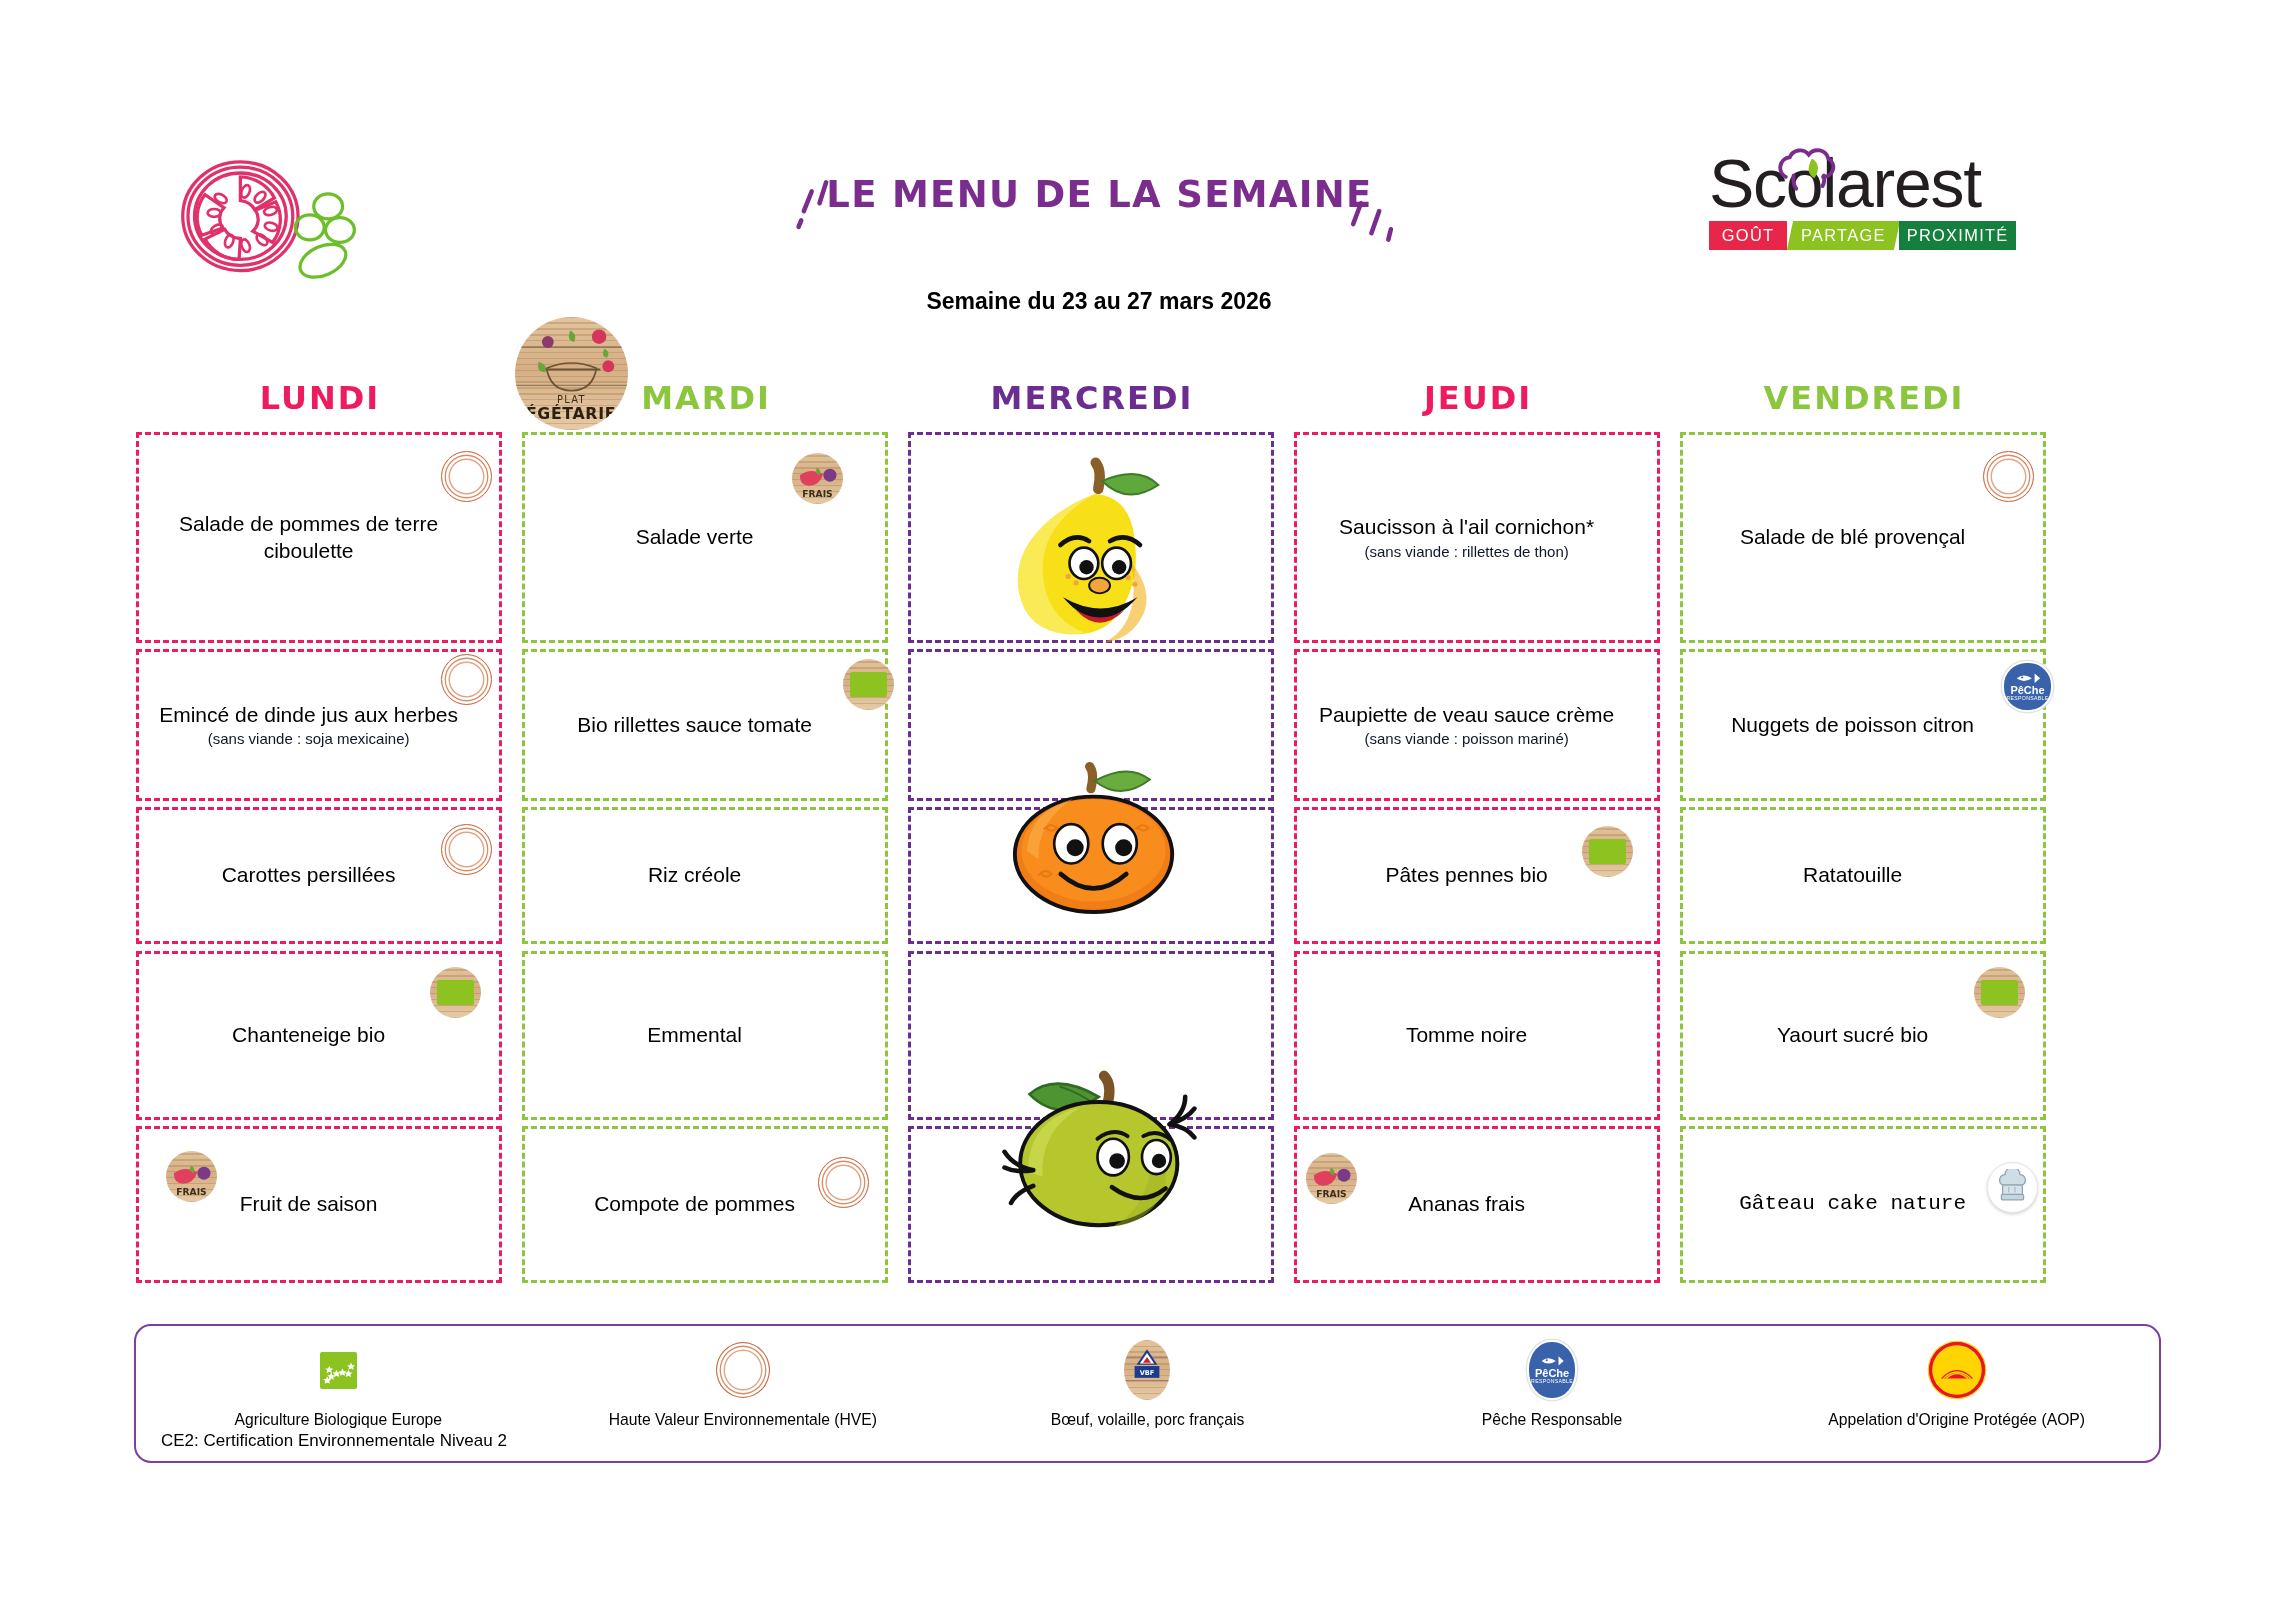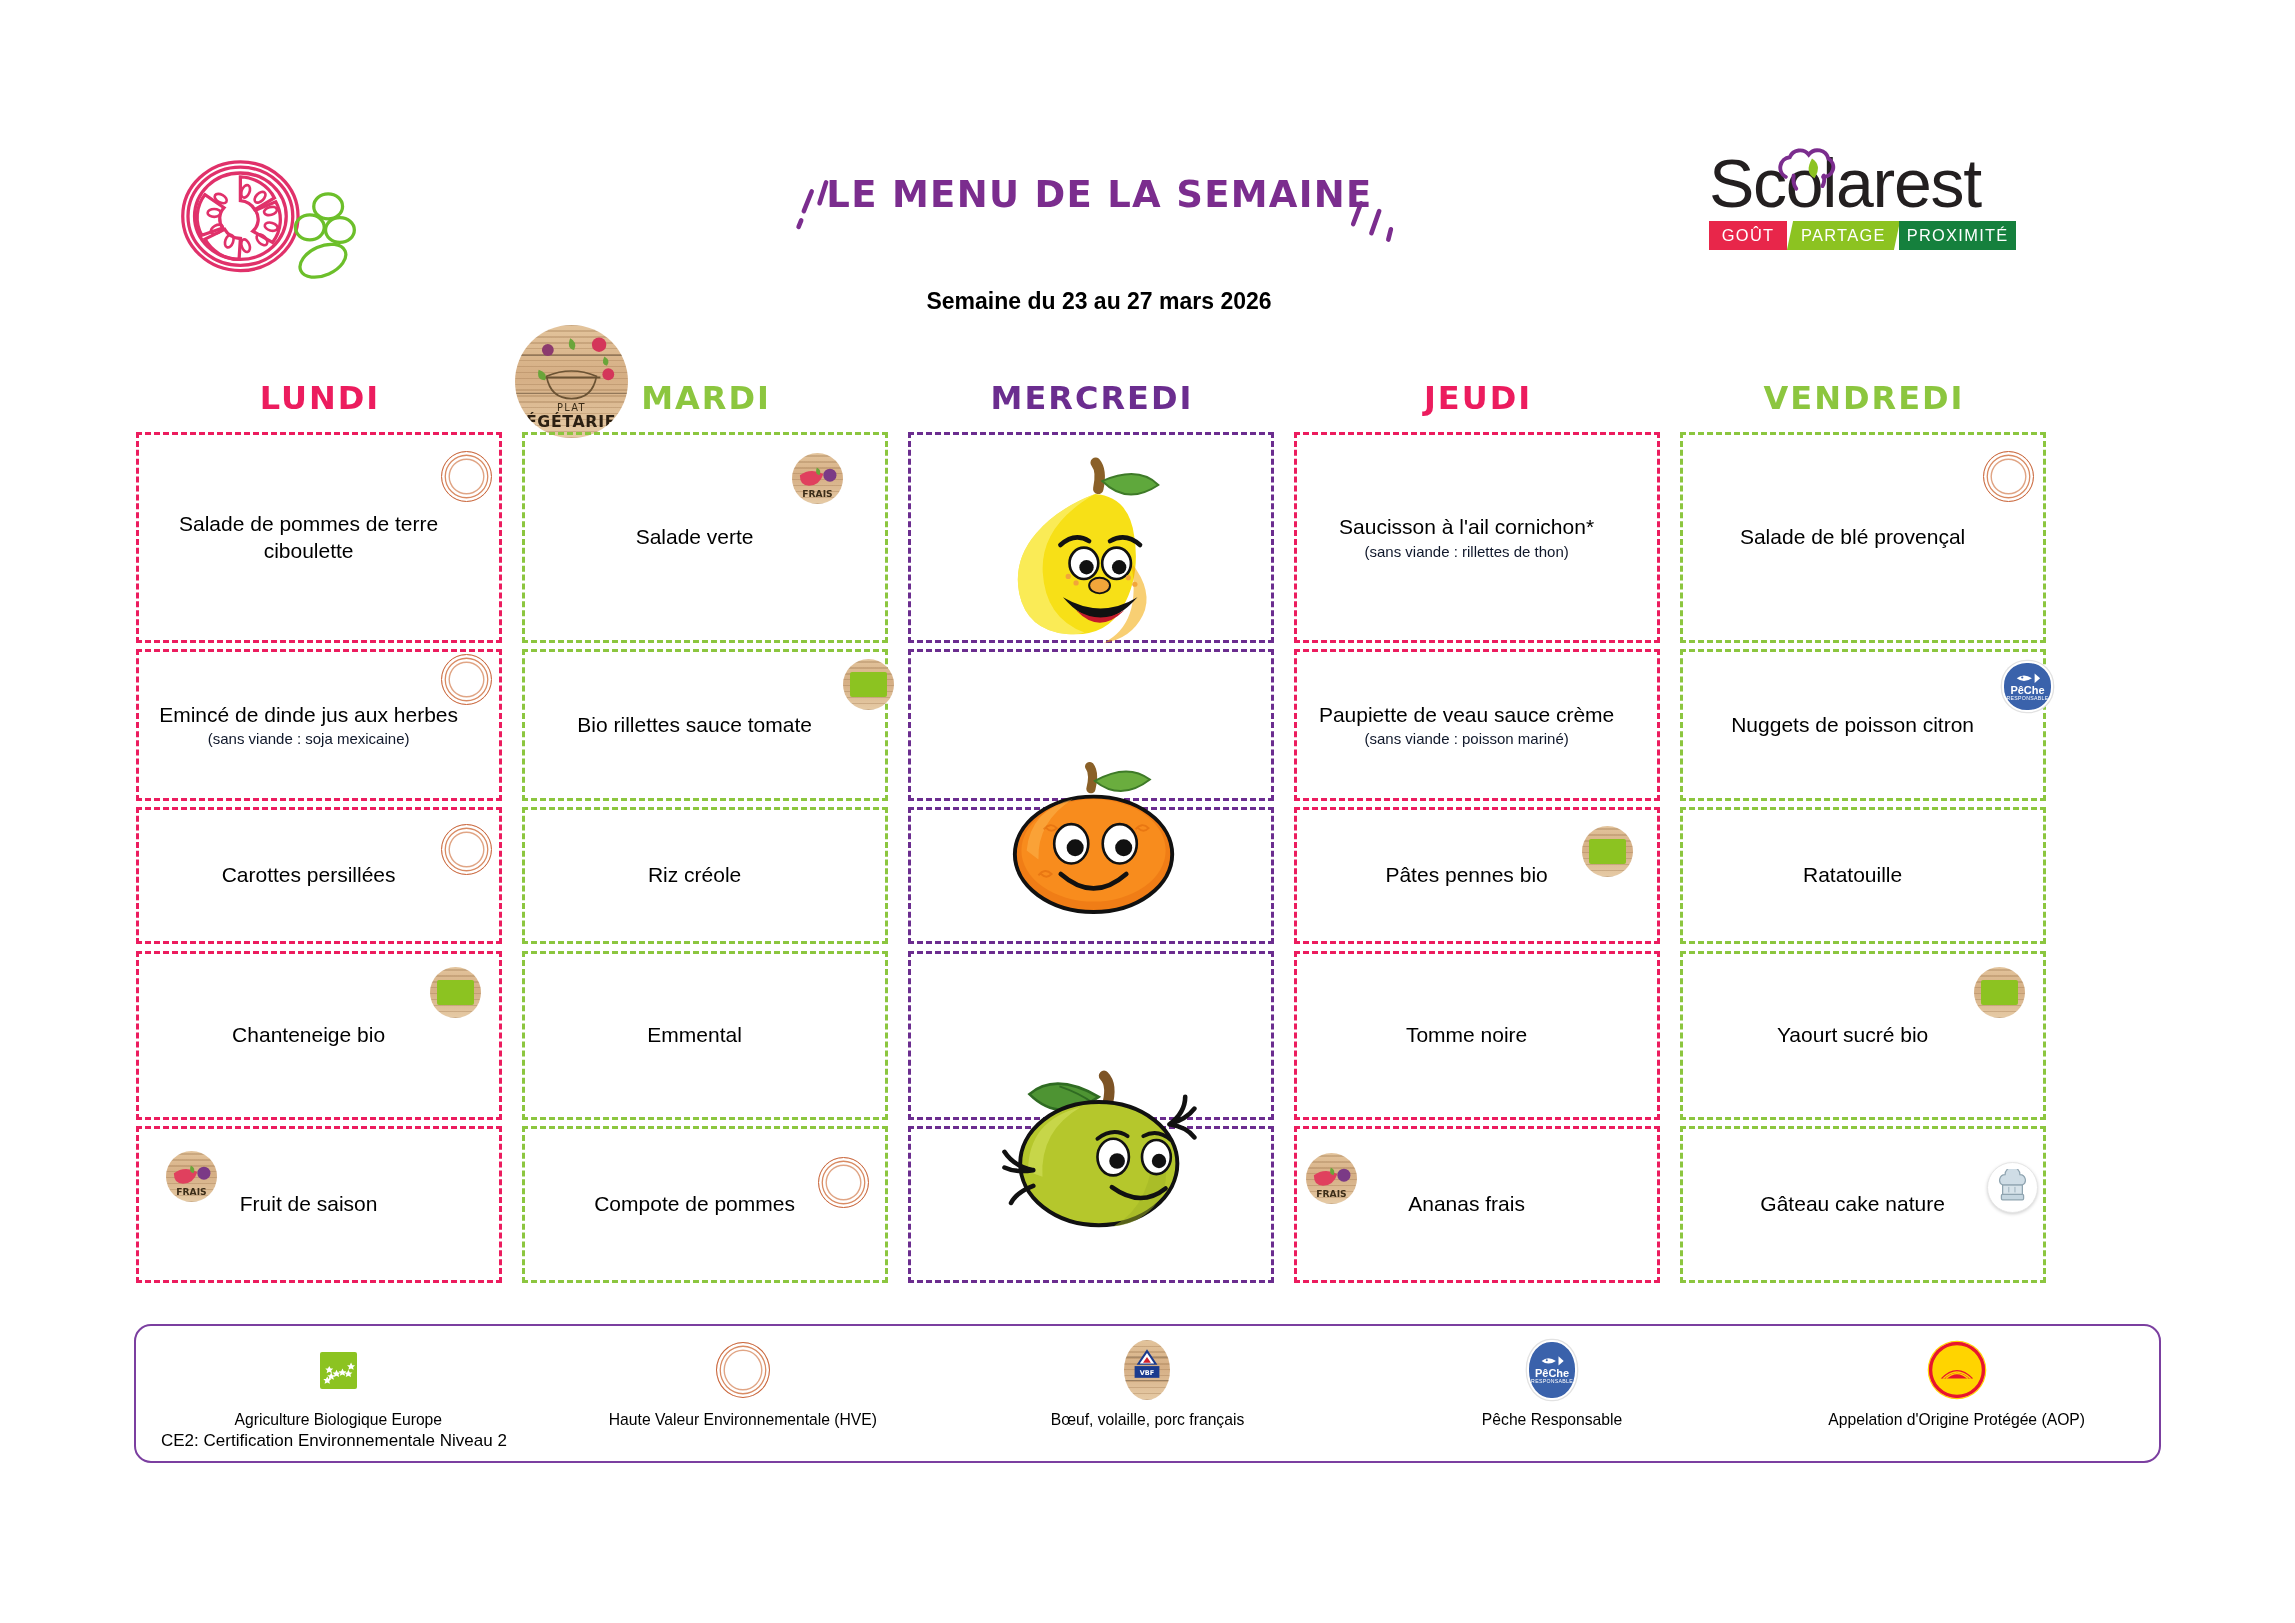--- a/index.html
+++ b/index.html
@@ -36,21 +36,21 @@
     font-size: 37px; font-weight: bold; letter-spacing: 1.3px;
     font-family: "DejaVu Sans", sans-serif;
   }
   .title-sparkle { position: absolute; }
   .week-line {
     position: absolute; left: 739px; top: 288px; width: 720px;
     text-align: center; color: #000; font-size: 23px; font-weight: bold;
   }
 
   
-  .veg-badge { position: absolute; left: 515px; top: 325px; width: 113px; height: 113px; }
+  .veg-badge { position: absolute; left: 515px; top: 317px; width: 113px; height: 113px; }
 
   
   .day-head {
     position: absolute; top: 379px; text-align: center;
     font-size: 32px; font-weight: bold; letter-spacing: 2px;
     font-family: "DejaVu Sans", sans-serif;
   }
 
   
   .cell {
@@ -419,21 +419,21 @@
     <div class="dish">Ratatouille</div>
   </div>
 
   <div class="cell" style="left:1680px; top:951px; width:366px; height:169px; border:3.3px dashed #8cc63f;">
     <div class="dish">Yaourt sucré bio</div>
   </div>
   <div class="badge bdg-wood" style="left:1974px; top:967px;">
       <div class="bdg-bio-leaf"></div>
     </div>
 
-  <div class="cell" style="left:1680px; top:1126px; width:366px; height:157px; border:3.3px dashed #8cc63f;">
+  <div class="cell" style="left:1680px; top:1126px; width:366px; height:157px; border:3.3px dashed #8cc63f;font-family:Liberation Mono, monospace;">
     <div class="dish">Gâteau cake nature</div>
   </div>
   <div class="badge bdg-chef" style="left:1987px; top:1162px;">
     <svg viewBox="0 0 60 60" width="37" height="37">
       <path d="M14 26 a9 9 0 0 1 4 -17 a11 11 0 0 1 24 0 a9 9 0 0 1 4 17 z" fill="#cfdde6" stroke="#8fa4b0" stroke-width="2"></path>
       <rect x="14" y="26" width="32" height="17" fill="#d7e3ea" stroke="#8fa4b0" stroke-width="2"></rect>
       <rect x="12" y="41" width="36" height="9" rx="2" fill="#c5d6e0" stroke="#8fa4b0" stroke-width="2"></rect>
       <g stroke="#9db1bd" stroke-width="1.6">
           <line x1="24" y1="29" x2="24" y2="38"></line>
           <line x1="34" y1="29" x2="34" y2="38"></line>

